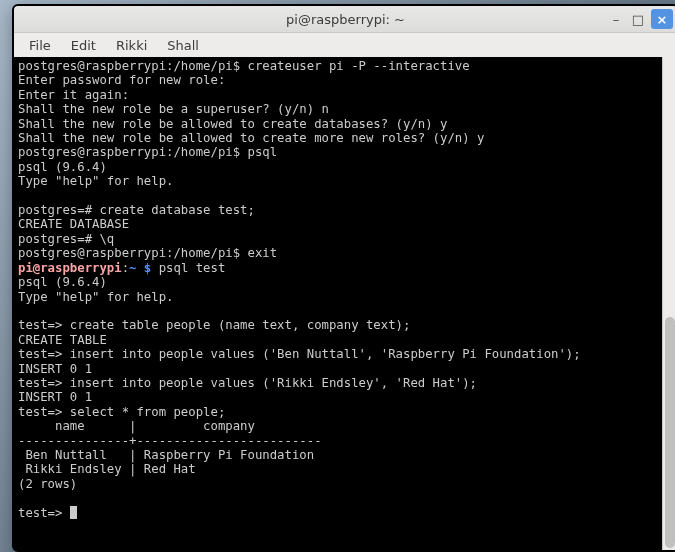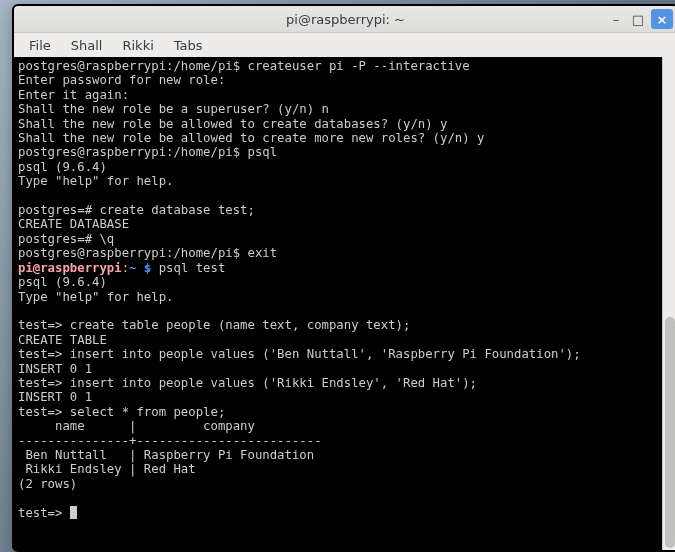--- a/index.html
+++ b/index.html
@@ -132,23 +132,23 @@
     <div class="title">pi@raspberrypi: ~</div>
     <div class="win-controls">
       <div class="win-btn">–</div>
       <div class="win-btn">□</div>
       <div class="win-btn close">×</div>
     </div>
   </div>
 
   <div class="menubar">
     <div class="menu-item">File</div>
+    <div class="menu-item">Edit</div>
+    <div class="menu-item">Rikki</div>
     <div class="menu-item">Shall</div>
-    <div class="menu-item">Rikki</div>
-    <div class="menu-item">Tabs</div>
   </div>
 
   <div class="terminal-wrap">
     <div class="terminal" id="terminal"><div><span class="c-white">postgres@raspberrypi:/home/pi$ createuser pi -P --interactive</span></div><div><span class="c-white">Enter password for new role:</span></div><div><span class="c-white">Enter it again:</span></div><div><span class="c-white">Shall the new role be a superuser? (y/n) n</span></div><div><span class="c-white">Shall the new role be allowed to create databases? (y/n) y</span></div><div><span class="c-white">Shall the new role be allowed to create more new roles? (y/n) y</span></div><div><span class="c-white">postgres@raspberrypi:/home/pi$ psql</span></div><div><span class="c-white">psql (9.6.4)</span></div><div><span class="c-white">Type "help" for help.</span></div><div>&nbsp;</div><div><span class="c-white">postgres=# create database test;</span></div><div><span class="c-white">CREATE DATABASE</span></div><div><span class="c-white">postgres=# \q</span></div><div><span class="c-white">postgres@raspberrypi:/home/pi$ exit</span></div><div><span class="c-green">pi@raspberrypi</span><span class="c-white">:</span><span class="c-blue">~ $</span><span class="c-white"> psql test</span></div><div><span class="c-white">psql (9.6.4)</span></div><div><span class="c-white">Type "help" for help.</span></div><div>&nbsp;</div><div><span class="c-white">test=&gt; create table people (name text, company text);</span></div><div><span class="c-white">CREATE TABLE</span></div><div><span class="c-white">test=&gt; insert into people values ('Ben Nuttall', 'Raspberry Pi Foundation');</span></div><div><span class="c-white">INSERT 0 1</span></div><div><span class="c-white">test=&gt; insert into people values ('Rikki Endsley', 'Red Hat');</span></div><div><span class="c-white">INSERT 0 1</span></div><div><span class="c-white">test=&gt; select * from people;</span></div><div><span class="c-white">     name      |         company</span></div><div><span class="c-white">---------------+-------------------------</span></div><div><span class="c-white"> Ben Nuttall   | Raspberry Pi Foundation</span></div><div><span class="c-white"> Rikki Endsley | Red Hat</span></div><div><span class="c-white">(2 rows)</span></div><div>&nbsp;</div><div><span class="c-white">test=&gt; </span><span class="cursor"></span></div></div>
     <div class="scrollbar">
       <div class="scrollbar-thumb"></div>
     </div>
   </div>
 
 </div>

